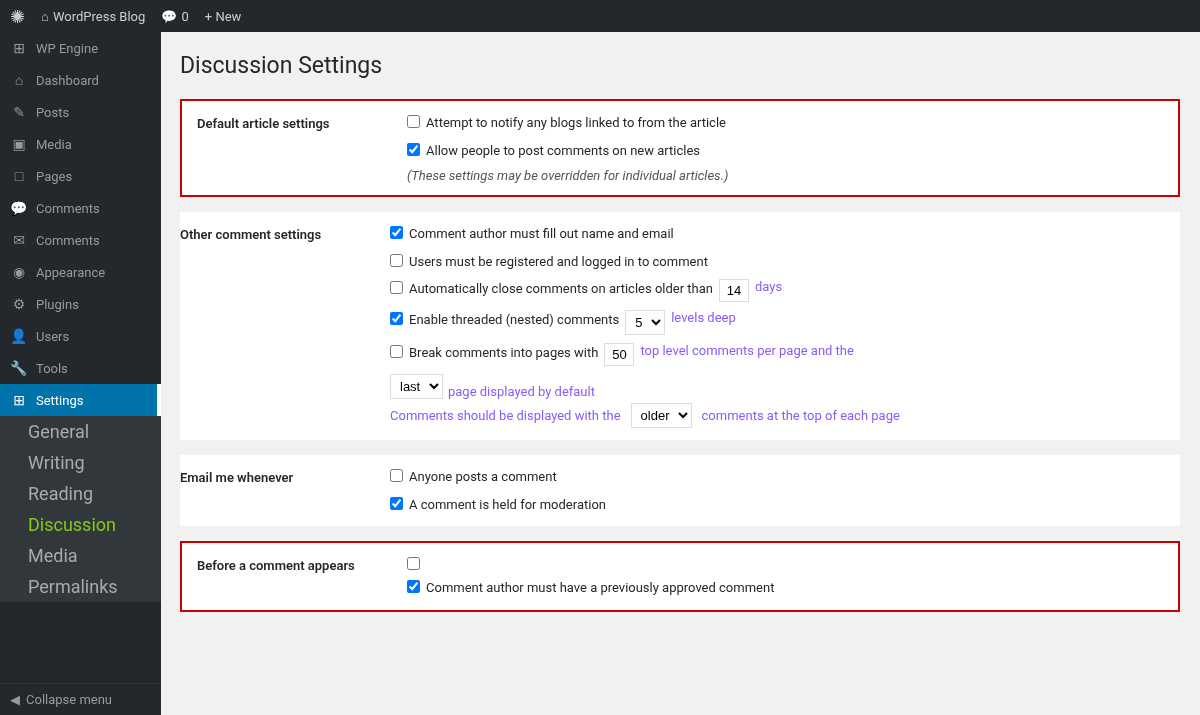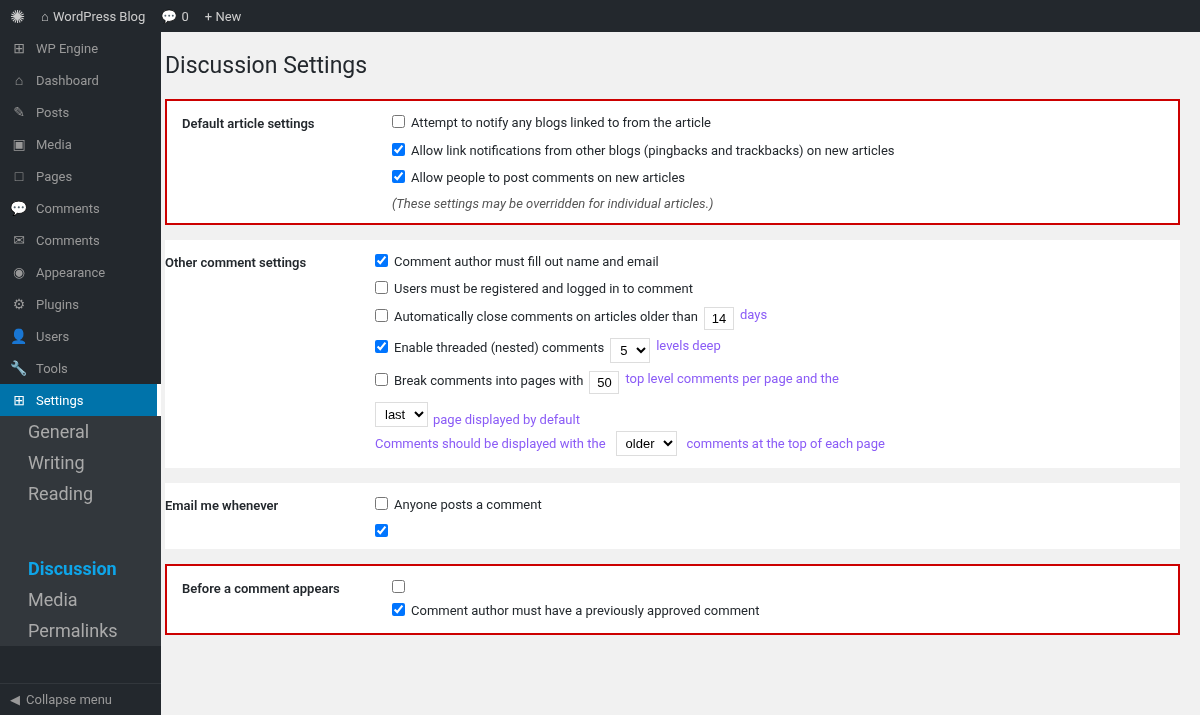--- a/index.html
+++ b/index.html
@@ -59,21 +59,21 @@
       display: flex;
       align-items: center;
       gap: 6px;
       border-top: 1px solid #32373c;
     }
     
     
     .main-content {
       flex: 1;
       overflow-y: auto;
-      padding: 20px 20px 20px 4px;
+      padding: 20px 20px 20px 19px;
       background: #f1f1f1;
     }
     
     .page-title {
       font-size: 23px;
       font-weight: 400;
       color: #23282d;
       margin-bottom: 20px;
     }
     
@@ -154,23 +154,22 @@
     .settings-expanded {
       background: #32373c;
     }
     .settings-expanded .sub-item {
       padding: 5px 12px 5px 28px;
       color: #aaa;
       cursor: pointer;
       font-size: 18px;
     }
     .settings-expanded .sub-item.current {
-      color: #0ea5e9;
-      font-weight: 700;
-      margin-top: 44px;
+      color: #84cc16;
+      font-weight: 400;
     }
   </style>
 </head>
 <body>
 
 <div class="admin-bar">
   <span class="admin-bar-item wp-logo">✺</span>
   <span class="admin-bar-item">
     <span>⌂</span>
     <span>WordPress Blog</span>
@@ -259,24 +258,20 @@
 
     <div style="border: 2px solid #cc0000; padding: 12px 15px; margin-bottom: 0; background: #fff;">
       <div class="form-row" style="border-bottom:none; padding: 0;">
         <div class="row-label">Default article settings</div>
         <div class="row-controls">
           <div class="checkbox-row">
             <input type="checkbox" id="notify-blogs" style="">
             <label for="notify-blogs" class="checkbox-label">Attempt to notify any blogs linked to from the article</label>
           </div>
           <div class="checkbox-row">
-            <input type="checkbox" id="allow-pingbacks" checked="" style="">
-            <label for="allow-pingbacks" class="checkbox-label">Allow link notifications from other blogs (pingbacks and trackbacks) on new articles</label>
-          </div>
-          <div class="checkbox-row">
             <input type="checkbox" id="allow-comments" checked="" style="">
             <label for="allow-comments" class="checkbox-label">Allow people to post comments on new articles</label>
           </div>
           <div class="italic-note">(These settings may be overridden for individual articles.)</div>
         </div>
       </div>
     </div>
 
     <div style="background:#fff; padding: 12px 0 12px 0; margin-top: 15px;">
       <div class="form-row" style="padding: 0 0 0 0;">
@@ -330,20 +325,21 @@
     <div style="background:#fff; padding: 12px 0; margin-top: 15px;">
       <div class="form-row" style="padding: 0;">
         <div class="row-label">Email me whenever</div>
         <div class="row-controls">
           <div class="checkbox-row">
             <input type="checkbox" id="anyone-posts" style="">
             <label for="anyone-posts" class="checkbox-label">Anyone posts a comment</label>
           </div>
           <div class="checkbox-row">
             <input type="checkbox" id="held-moderation" checked="" style="">
+            <label for="held-moderation" class="checkbox-label">A comment is held for moderation</label>
           </div>
         </div>
       </div>
     </div>
 
     <div style="border: 2px solid #cc0000; padding: 12px 15px; margin-top: 15px; background: #fff;">
       <div class="form-row" style="border-bottom:none; padding: 0;">
         <div class="row-label">Before a comment appears</div>
         <div class="row-controls">
           <div class="checkbox-row">

